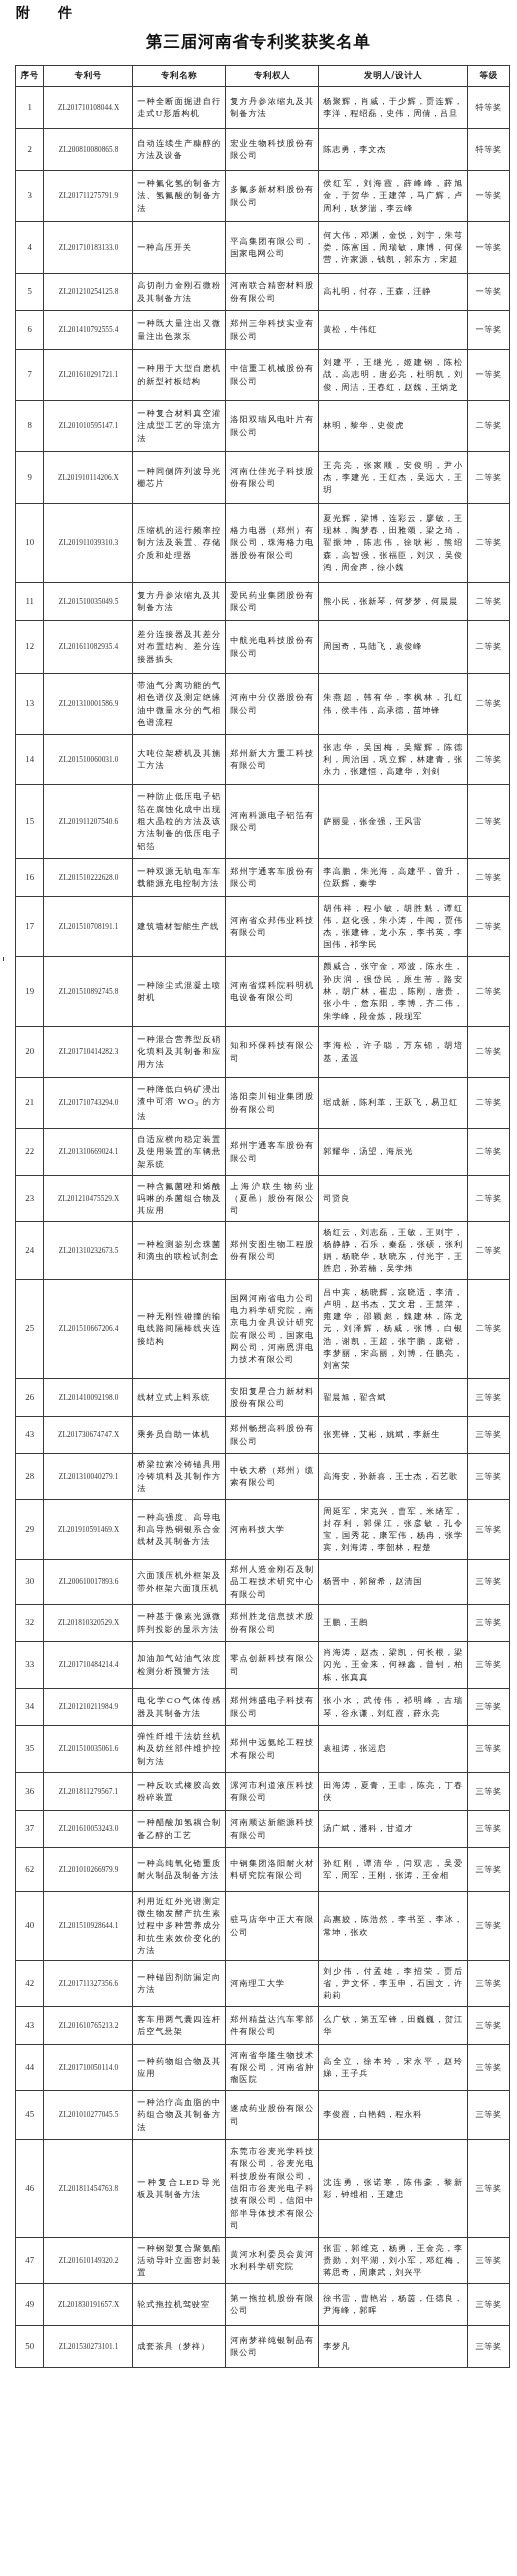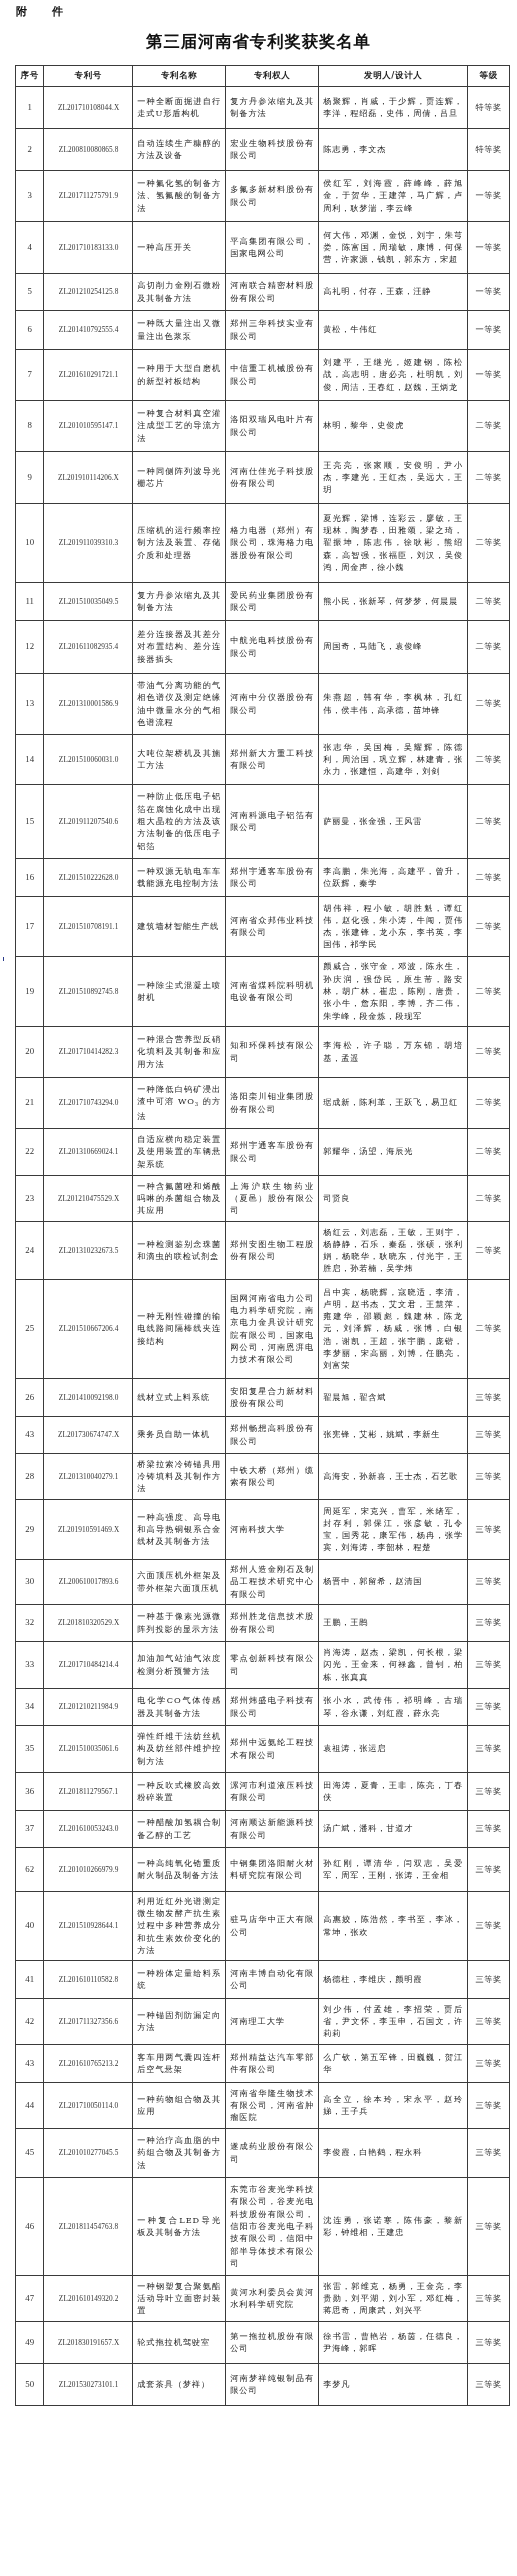--- a/index.html
+++ b/index.html
@@ -3,21 +3,21 @@
 <meta charset="utf-8">
 <style>
   html, body { margin: 0; padding: 0; background: #ffffff; }
   body {
     width: 517px; height: 2576px; position: relative; overflow: hidden;
     font-family: "DejaVu Serif", "Liberation Serif", serif; color: #1a1a1a;
   }
   .attach {
     position: absolute; left: 16px; top: 3.5px;
     font-family: "DejaVu Sans", "Liberation Sans", sans-serif;
-    font-weight: bold; font-size: 11px; letter-spacing: 7px; color: #111;
+    font-weight: bold; font-size: 14px; letter-spacing: 7px; color: #111;
   }
   .title {
     position: absolute; left: 0; width: 517px; top: 30.5px; text-align: center;
     font-family: "DejaVu Serif", "Liberation Serif", serif;
     font-weight: bold; font-size: 16.4px; letter-spacing: 0.9px; color: #111;
   }
   .scan-mark {
     position: absolute; left: 2.9px; top: 957px; width: 0.6px; height: 3.5px; background: #2a3a8a;
   }
   table.awards {
@@ -364,28 +364,20 @@
         <td class="grade">三等奖</td>
       </tr>
       <tr style="height: 69px;">
         <td class="no">40</td>
         <td class="pn"><span>ZL201510928644.1</span></td>
         <td class="txt">利用近红外光谱测定微生物发酵产抗生素过程中多种营养成分和抗生素效价变化的方法</td>
         <td class="txt">驻马店华中正大有限公司</td>
         <td class="txt inv">高惠姣，陈浩然，李书至，李冰，常坤，张欢</td>
         <td class="grade">三等奖</td>
       </tr>
-      <tr style="height: 38px;">
-        <td class="no">41</td>
-        <td class="pn"><span>ZL201610110582.8</span></td>
-        <td class="txt">一种粉体定量给料系统</td>
-        <td class="txt">河南丰博自动化有限公司</td>
-        <td class="txt inv">杨德柱，李维庆，颜明霞</td>
-        <td class="grade">三等奖</td>
-      </tr>
       <tr style="height: 46px;">
         <td class="no">42</td>
         <td class="pn"><span>ZL201711327356.6</span></td>
         <td class="txt">一种锚固剂防漏定向方法</td>
         <td class="txt">河南理工大学</td>
         <td class="txt inv">刘少伟，付孟雄，李招荣，贾后省，尹文怀，李玉申，石国文，许莉莉</td>
         <td class="grade">三等奖</td>
       </tr>
       <tr style="height: 38px;">
         <td class="no">43</td>

